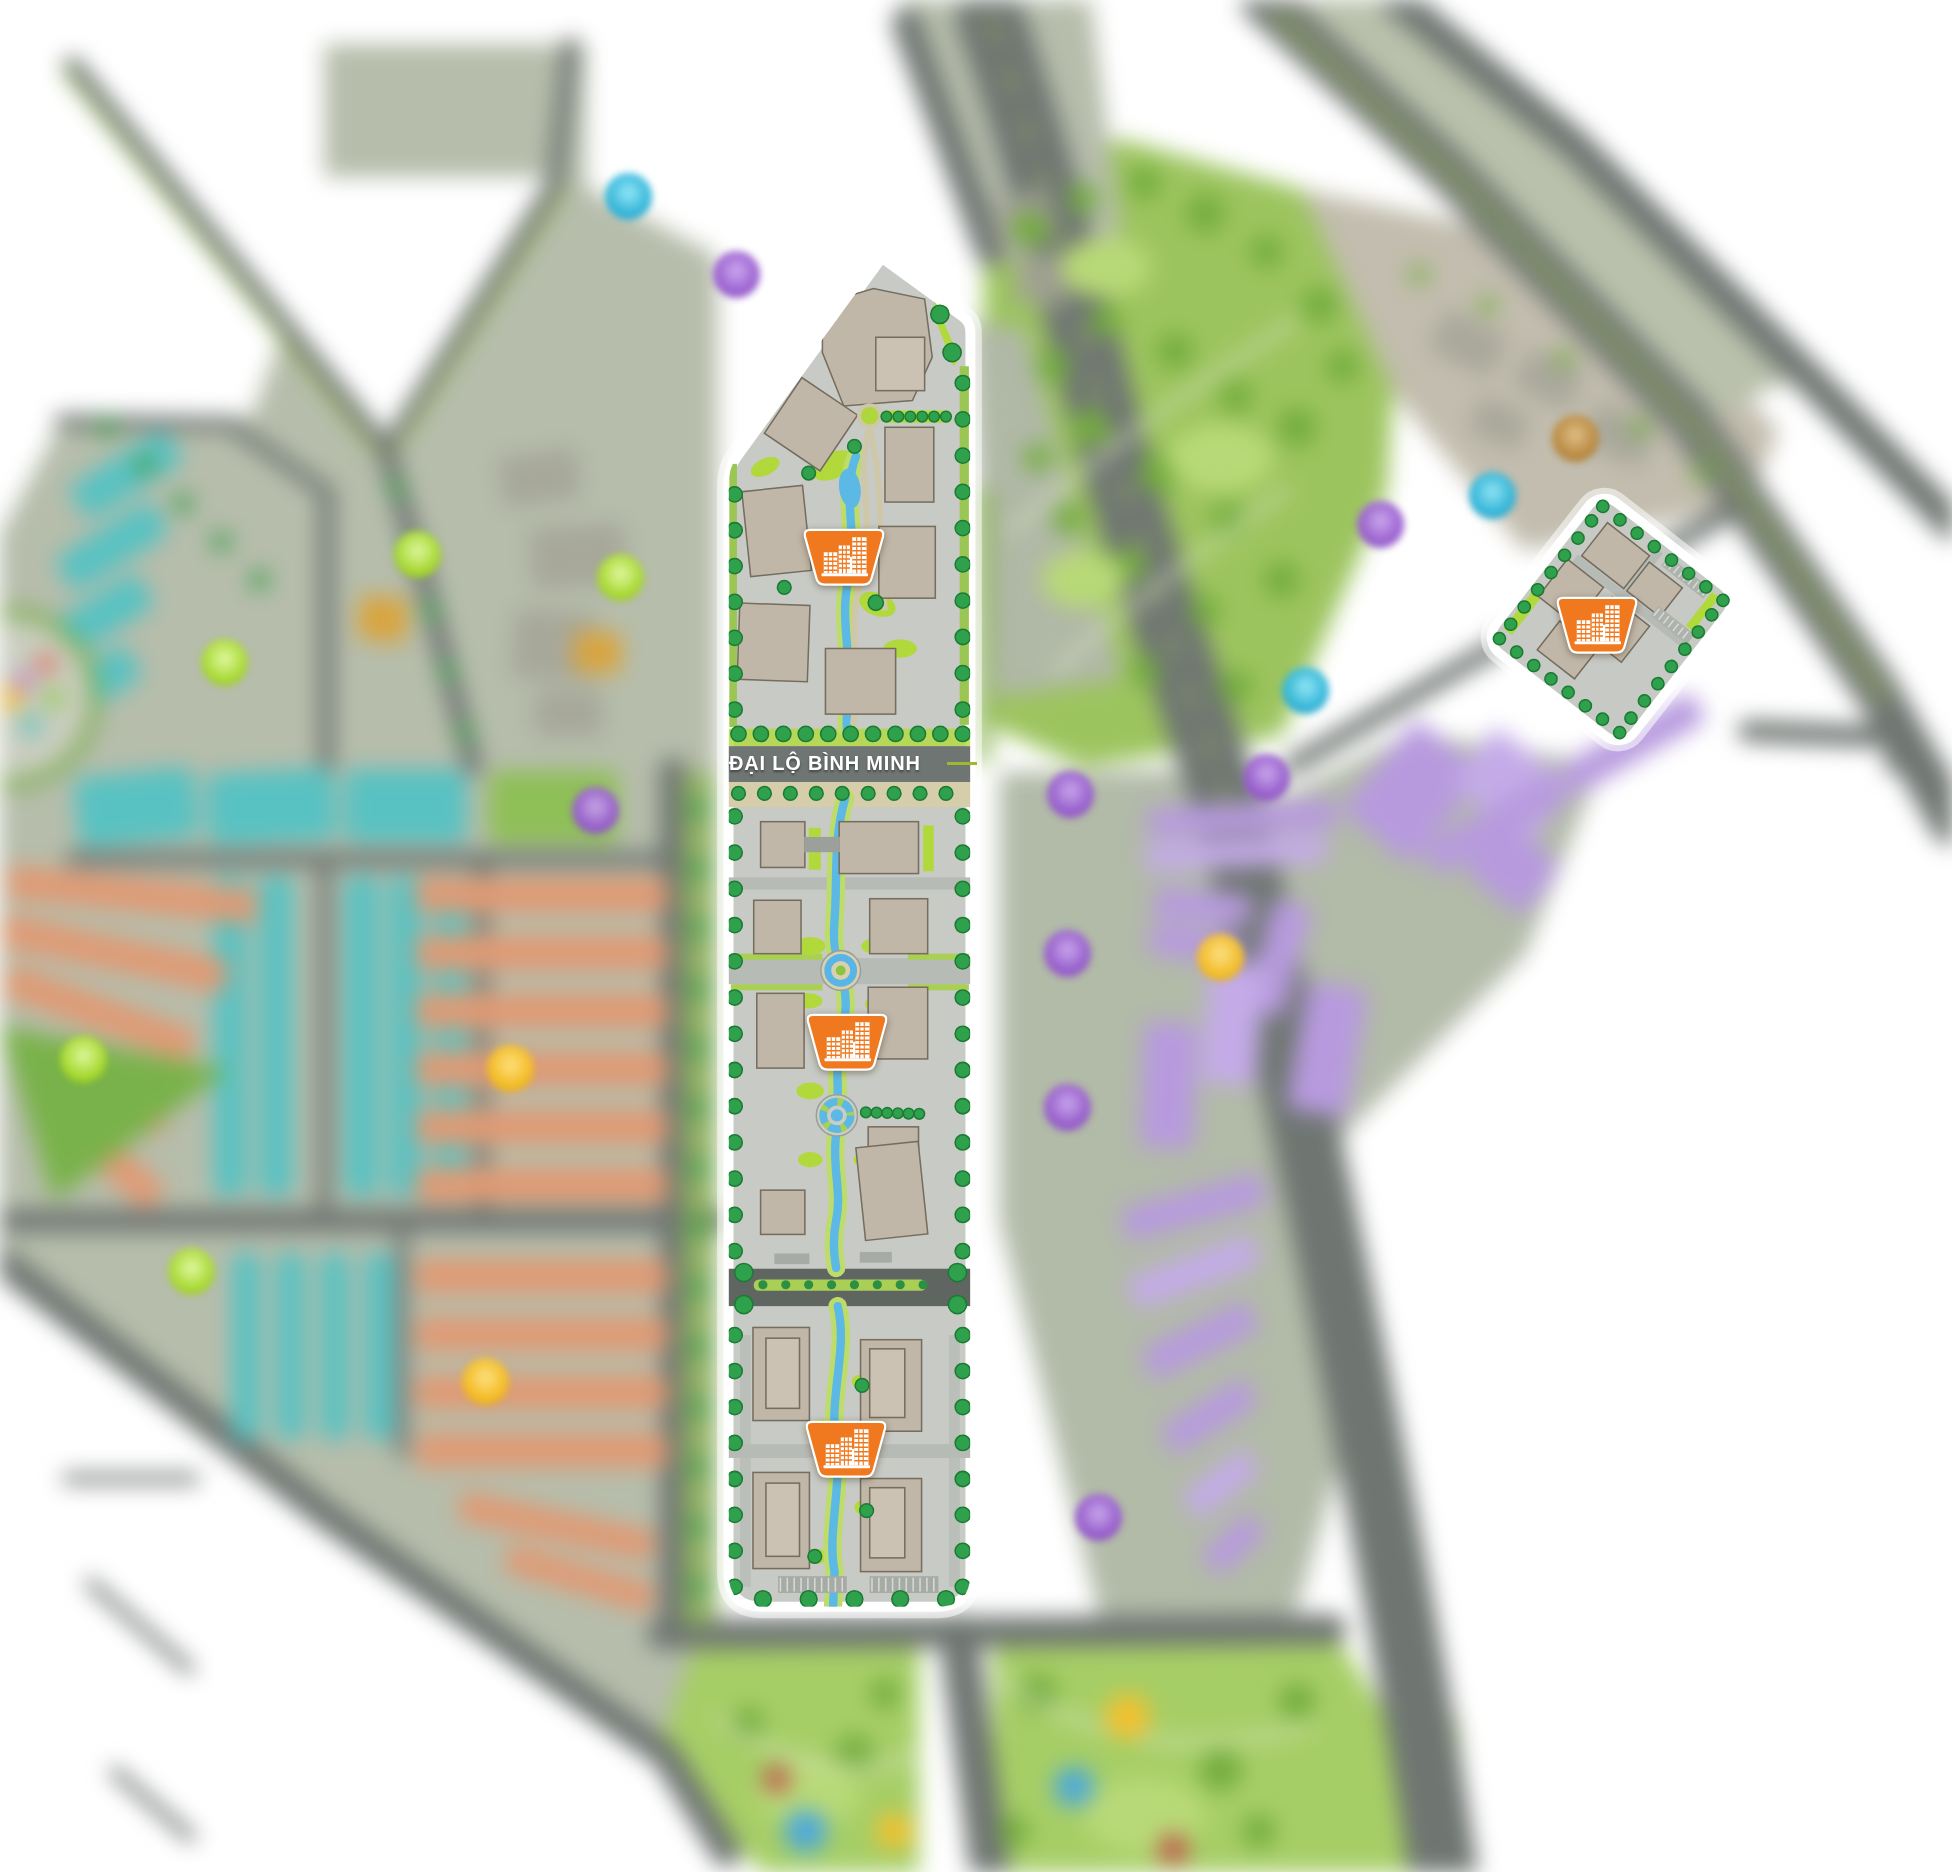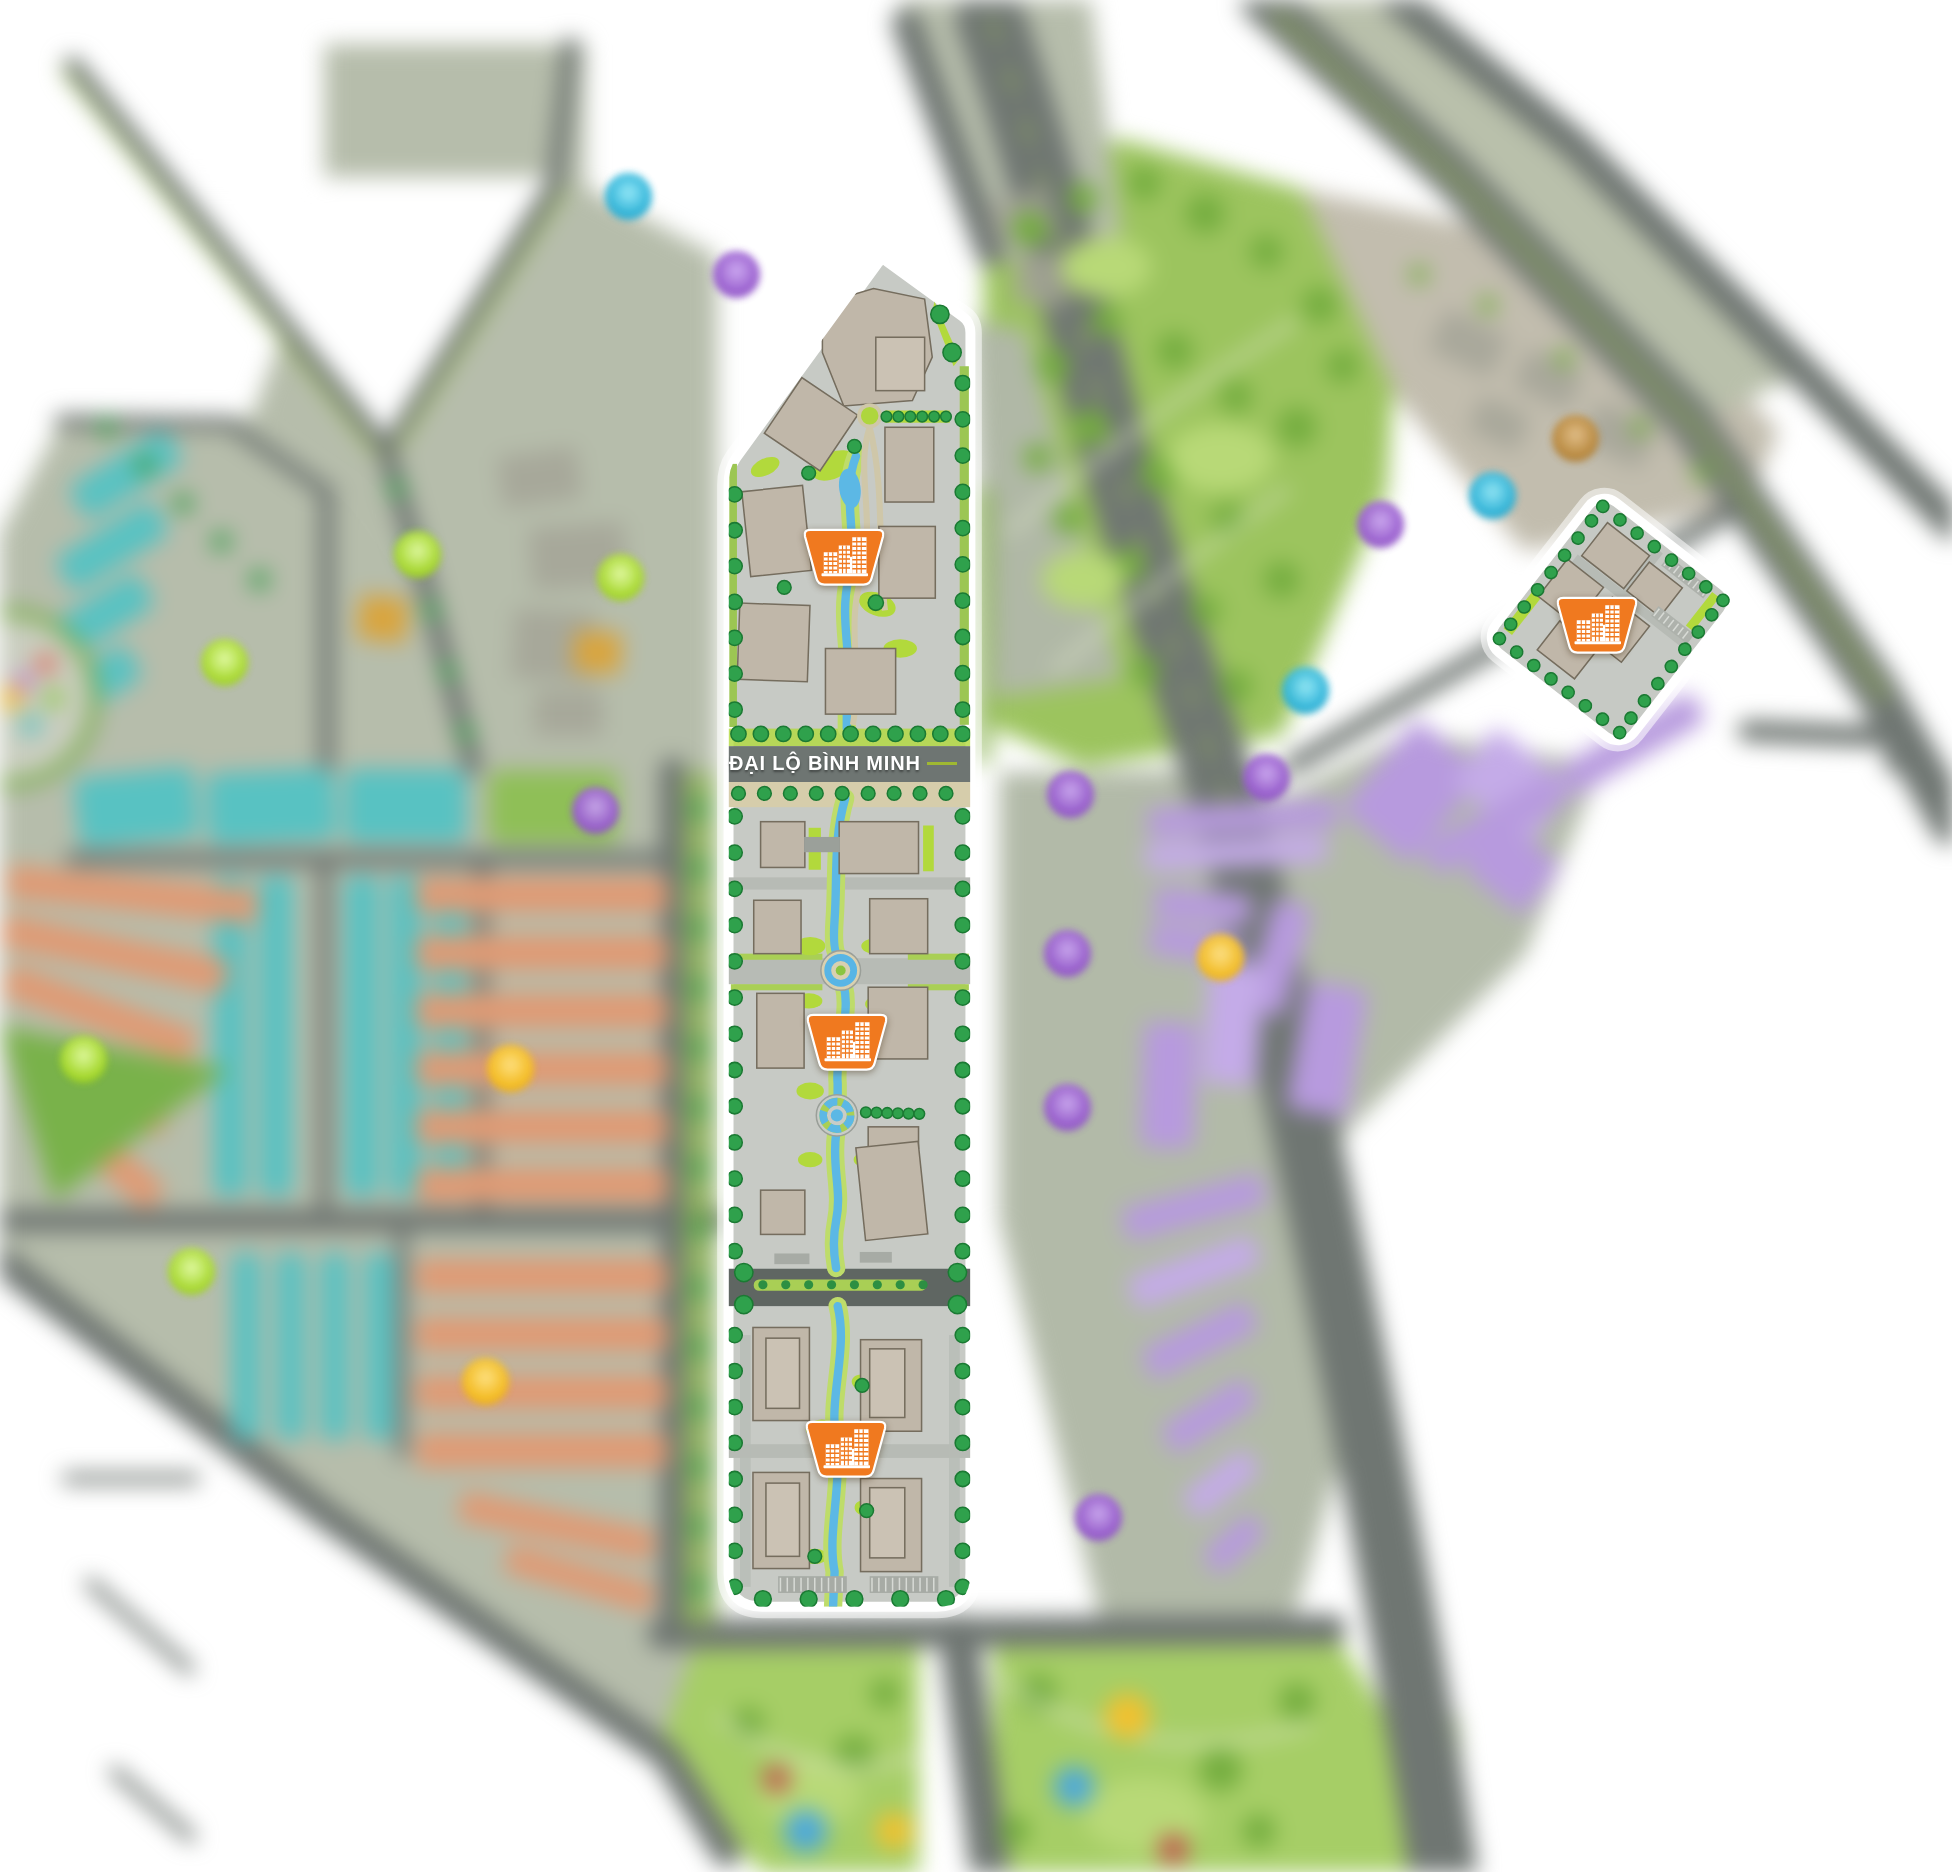--- a/index.html
+++ b/index.html
@@ -2,21 +2,21 @@
 <html style="font-size:12.2px"><head>
 <meta charset="utf-8">
 <style>
   html,body{margin:0;padding:0;background:#fff}
   .stage{position:relative;width:1953px;height:1873px;overflow:hidden;background:#ffffff;
          font-family:"Liberation Sans","DejaVu Sans",sans-serif}
   svg.layer{position:absolute;left:0;top:0;width:1953px;height:1873px}
   #bg-map{filter:blur(11.4px)}
   #overlay{position:absolute;left:0;top:0;width:1953px;height:1873px}
   .road-label{position:absolute;left:729px;top:745px;width:248px;height:37px;
-              display:flex;align-items:center;justify-content:flex-start;gap:6.1px}
+              display:flex;align-items:center;justify-content:space-between;gap:6.1px}
   .road-label span{color:#ffffff;font-weight:bold;font-size:20px;letter-spacing:0.8px;
                    white-space:nowrap;text-shadow:0 1.5px 2.3px rgba(0,0,0,.4)}
   .road-label .dash{width:30.5px;height:3.8px;background:#9fb832}
   .project-marker{position:absolute;width:90px;height:63px;
                   filter:drop-shadow(0 2.3px 3.8px rgba(60,40,10,.45))}
   .amenity{position:absolute;width:47px;height:47px;border-radius:50%;filter:blur(3.8px);opacity:.95}
   .dot-purple{background:radial-gradient(circle at 50% 42%,#c9a4ef 0%,#9a5fd0 55%,#7d3fb8 100%)}
   .dot-cyan{background:radial-gradient(circle at 50% 42%,#8ee6f7 0%,#2ab2d8 60%,#148cb4 100%)}
   .dot-lime{background:radial-gradient(circle at 50% 42%,#e2fca0 0%,#a8da2c 60%,#8abc12 100%)}
   .dot-yellow{background:radial-gradient(circle at 50% 42%,#ffe380 0%,#f5bd1e 60%,#d89c08 100%)}

